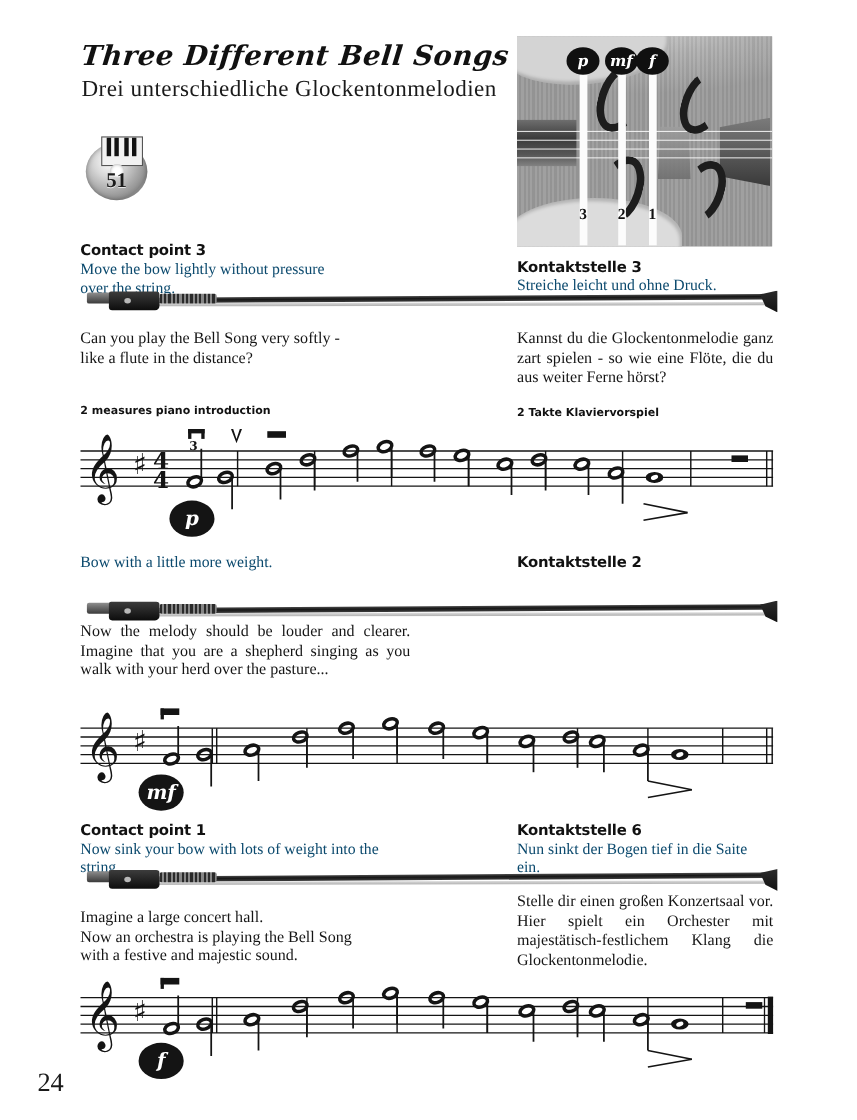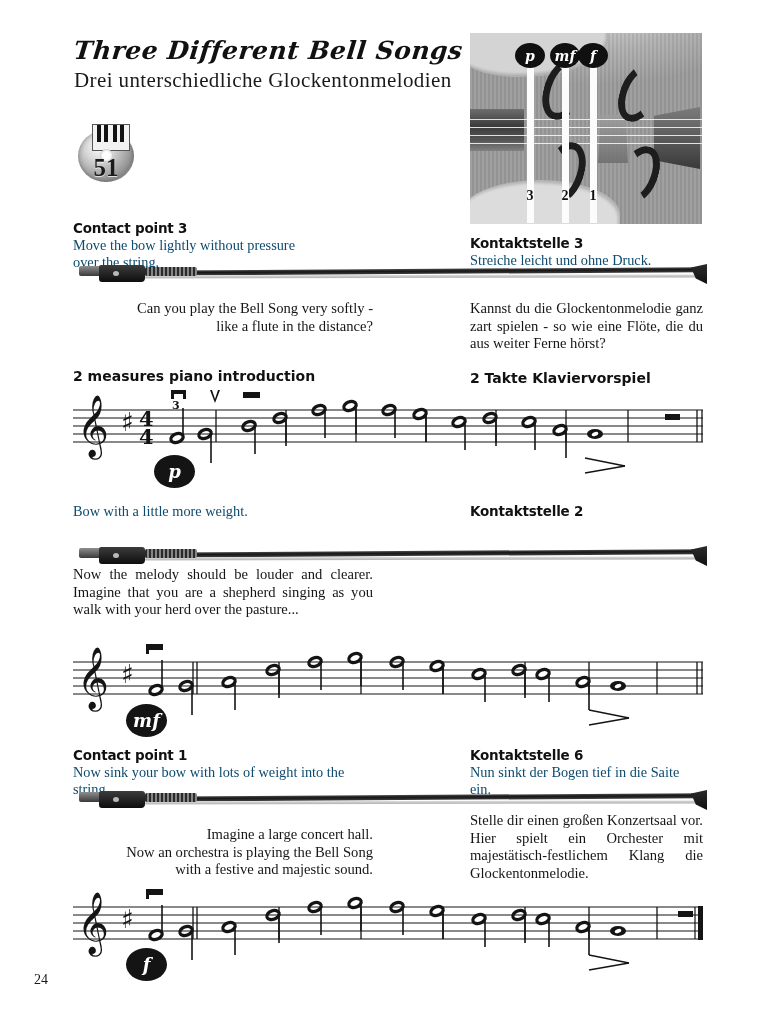--- a/index.html
+++ b/index.html
@@ -86,21 +86,21 @@
     height: 17px;
     background: #121212;
   }
   .cd-num {
     position: absolute;
     left: 0; top: 30px;
     width: 56px;
     text-align: center;
     font-family: "Liberation Serif", serif;
     font-weight: 700;
-    font-size: 25px;
+    font-size: 19px;
     color: #1b1b1b;
     text-shadow: 0 1px 0 rgba(255,255,255,.7);
   }
 
   
   .violin-photo {
     position: absolute;
     left: 470px;
     top: 33px;
     width: 232px;
@@ -229,21 +229,21 @@
     margin: 0;
   }
   .para {
     font-family: "Liberation Serif", serif;
     font-size: 14.6px;
     line-height: 17.5px;
     color: #151515;
     margin: 0;
     text-align: justify;
   }
-  .para.left-nojust { text-align: right; margin-left: 19px; }
+  .para.left-nojust { text-align: left; }
 
   
   .bow {
     position: absolute;
     left: 73px;
     width: 632px;
     height: 26px;
   }
   .bow-stick {
     position: absolute;
@@ -297,21 +297,21 @@
   }
 
   
   .staff-wrap { position: absolute; left: 73px; width: 630px; height: 90px; }
   .staff-svg  { display: block; }
 
   .music-label {
     position: absolute;
     font-family: "DejaVu Sans", sans-serif;
     font-weight: 700;
-    font-size: 14px;
+    font-size: 10px;
     color: #111;
     white-space: nowrap;
   }
   .dyn-staff {
     position: absolute;
     width: 41px; height: 33px;
     border-radius: 50%;
     background: #141414;
     color: #fff;
     font-family: "DejaVu Serif", serif;
@@ -322,21 +322,21 @@
     align-items: center;
     justify-content: center;
     line-height: 1;
   }
 
   .page-num {
     position: absolute;
     left: 34px;
     top: 972px;
     font-family: "Liberation Serif", serif;
-    font-size: 14px;
+    font-size: 24px;
     color: #1a1a1a;
   }
 </style>
 </head>
 <body>
 
 <div class="page">
 
   <div class="title-script">Three Different Bell Songs</div>
   <div class="title-sub">Drei unterschiedliche Glockentonmelodien</div>

